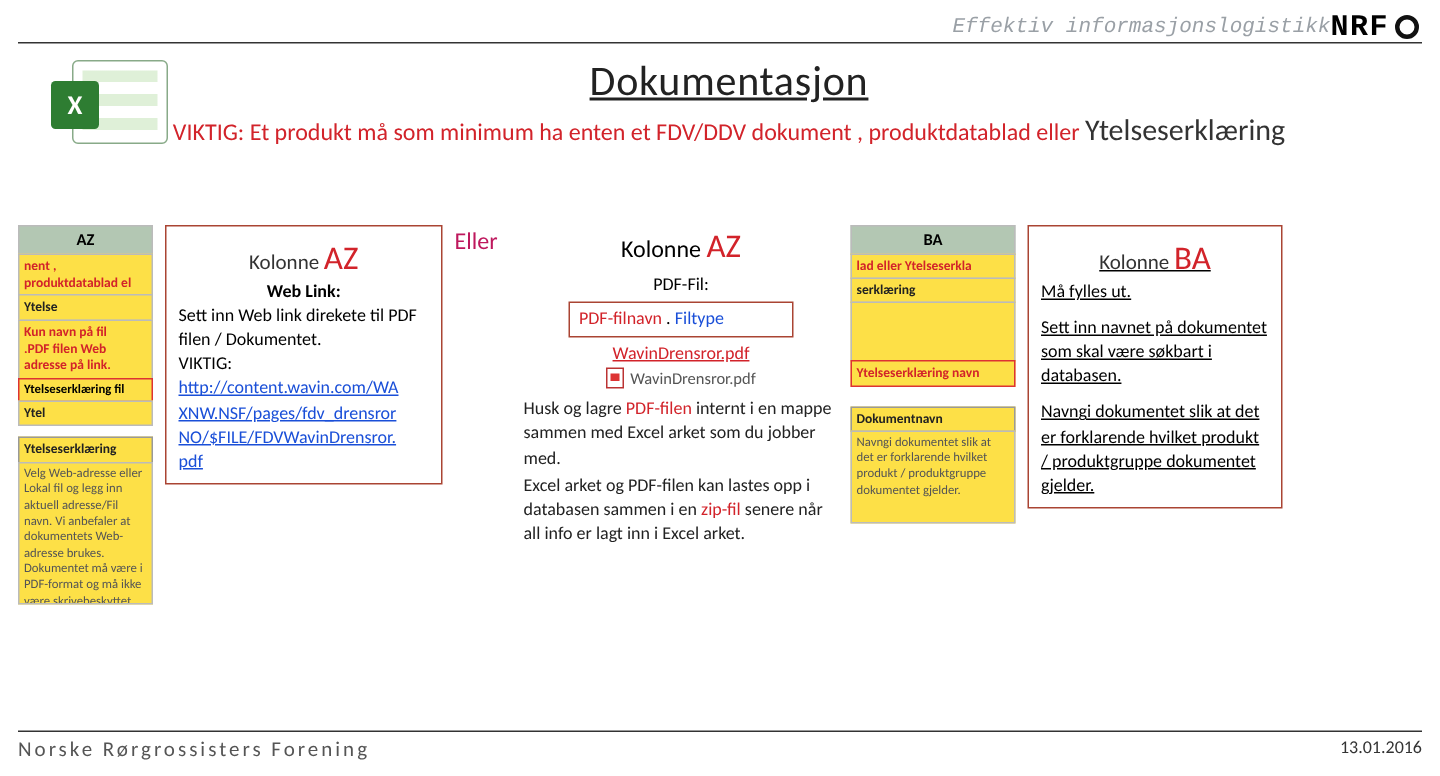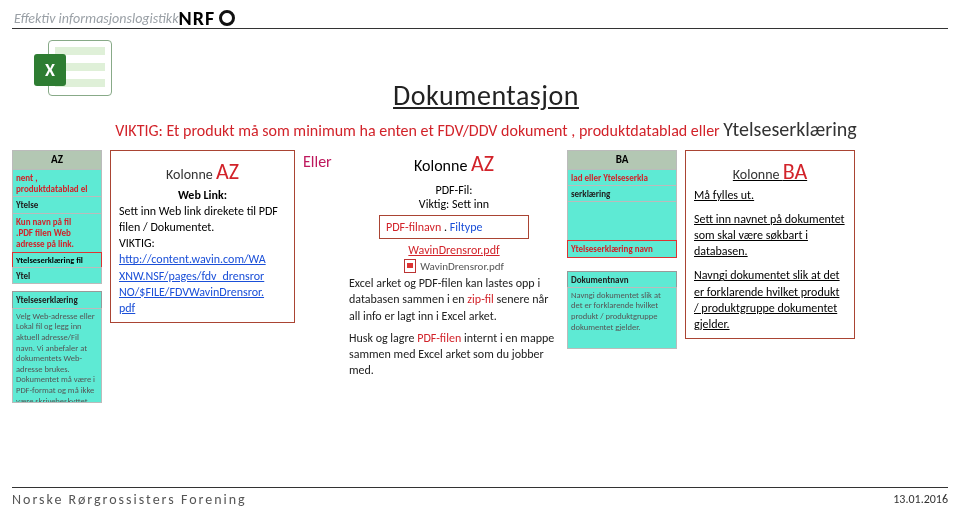--- a/index.html
+++ b/index.html
@@ -1,34 +1,34 @@
 <!DOCTYPE html>
 <html><head>
 <meta charset="utf-8">
 <style>
   * { box-sizing: border-box; margin: 0; padding: 0; }
   html, body { width: 960px; height: 517px; font-family: Calibri, Arial, sans-serif; background: #fff; overflow: hidden; }
   .page { position: relative; width: 960px; height: 517px; }
-  .top-bar { position: absolute; top: 6px; left: 0; right: 0; height: 24px; display: flex; justify-content: flex-start; align-items: center; padding: 0 14px; }
+  .top-bar { position: absolute; top: 6px; left: 0; right: 0; height: 24px; display: flex; justify-content: flex-end; align-items: center; padding: 0 14px; font-family: Liberation Mono, monospace; }
   .top-left { font-size: 14px; color: #9aa0a6; font-style: italic; }
   .top-line { position: absolute; top: 28px; left: 12px; right: 12px; border-top: 1px solid #333; }
-  .header-block { position: absolute; top: 36px; left: 12px; right: 0; text-align: center; margin-top: 42px; }
+  .header-block { position: absolute; top: 36px; left: 12px; right: 0; text-align: center; }
   .header-title { font-size: 28px; text-decoration: underline; letter-spacing: 0.5px; color: #222; }
   .header-sub { font-size: 16px; margin-top: 4px; color: #d2232a; }
   .header-sub .ye { font-size: 20px; color: #333; }
   .excel-icon { position: absolute; top: 40px; left: 48px; }
   .excel-sheet { width: 64px; height: 56px; background: #fff; border: 1px solid #8a8; border-radius: 4px; position: relative; }
   .excel-sheet::before { content: ""; position: absolute; top: 6px; bottom: 6px; left: 6px; right: 6px; background: repeating-linear-gradient(#dff0d8 0 8px, #fff 8px 16px); }
   .excel-badge { position: absolute; left: -14px; top: 14px; width: 32px; height: 32px; background: #2e7d32; border-radius: 3px; display:flex;align-items:center;justify-content:center;}
   .excel-x { color:#fff; font-weight:bold; font-size:18px; }
 
   .content { position: absolute; top: 150px; left: 0; right: 0; bottom: 40px; display: flex; align-items: flex-start; padding: 0 12px; gap: 8px; }
   
   .excel-snip { width: 90px; font-size: 9px; line-height: 1.25; }
-  .cell { border:1px solid #bbb; padding:2px 3px; background:#5eead4; margin-bottom:-1px; white-space:normal; overflow:hidden; }
+  .cell { border:1px solid #bbb; padding:2px 3px; background:#fde047; margin-bottom:-1px; white-space:normal; overflow:hidden; }
   .cell.hdr { background:#b3c7b3; font-weight:bold; text-align:center; font-size:11px; }
   .cell.red { color:#d2232a; font-weight:bold; }
   .cell.black { color:#222; }
   .cell.note { color:#555; font-size:8.5px; }
   
   .box { border:1px solid #a43; padding:6px 8px; font-size:12px; line-height:1.35; background:#fff; }
   .box .title-big { font-size:14px; color:#333; text-align:center; }
   .box .title-big .az { color:#d2232a; font-size:22px; }
   .box .sub { text-align:center; font-size:12px; font-weight:bold; }
   .box a, .box .link { color:#1a4fd8; text-decoration:underline; cursor:pointer; }
@@ -113,34 +113,33 @@
     </div>
 
     <div class="eller-col">Eller</div>
 
     <div class="col-az2">
       <div class="title-big" style="text-align:center;">
         <span>Kolonne </span><span class="az" style="color:#d2232a;font-size:22px;">AZ</span>
       </div>
       <div style="height:6px;"></div>
       <div class="pdf-fil">PDF-Fil:</div>
-      <div class="pdf-fil">Viktig: Sett inn</div>
       <div class="box" style="padding:3px 6px;margin:4px 30px;">
         <span class="filnavn">PDF-filnavn</span><span> . </span><span class="filtype">Filtype</span>
       </div>
       <div class="wavin-line">WavinDrensror.pdf</div>
       <div class="wavin-icon-row">
         <span class="pdf-icon"></span>
         <span>WavinDrensror.pdf</span>
       </div>
+      <div class="desc">
+        <span>Husk og lagre </span><span class="red">PDF-filen</span><span> internt i en mappe sammen med Excel arket som du jobber med.</span>
+      </div>
       <div class="desc" style="margin-top:2px;">
         <span>Excel arket og PDF-filen kan lastes opp i databasen sammen i en </span><span class="red">zip-fil</span><span> senere når all info er lagt inn i Excel arket.</span>
-      </div>
-      <div class="desc">
-        <span>Husk og lagre </span><span class="red">PDF-filen</span><span> internt i en mappe sammen med Excel arket som du jobber med.</span>
       </div>
     </div>
 
     <div class="excel-snip excel-snip-ba">
       <div class="cell hdr">BA</div>
       <div class="cell red">lad eller Ytelseserkla</div>
       <div class="cell black" style="font-weight:bold;">serklæring</div>
       <div class="cell" style="height:40px;"></div>
       <div class="cell red" style="border:1.5px solid #d33;font-weight:bold;">Ytelseserklæring navn</div>
       <div style="height:14px;"></div>

